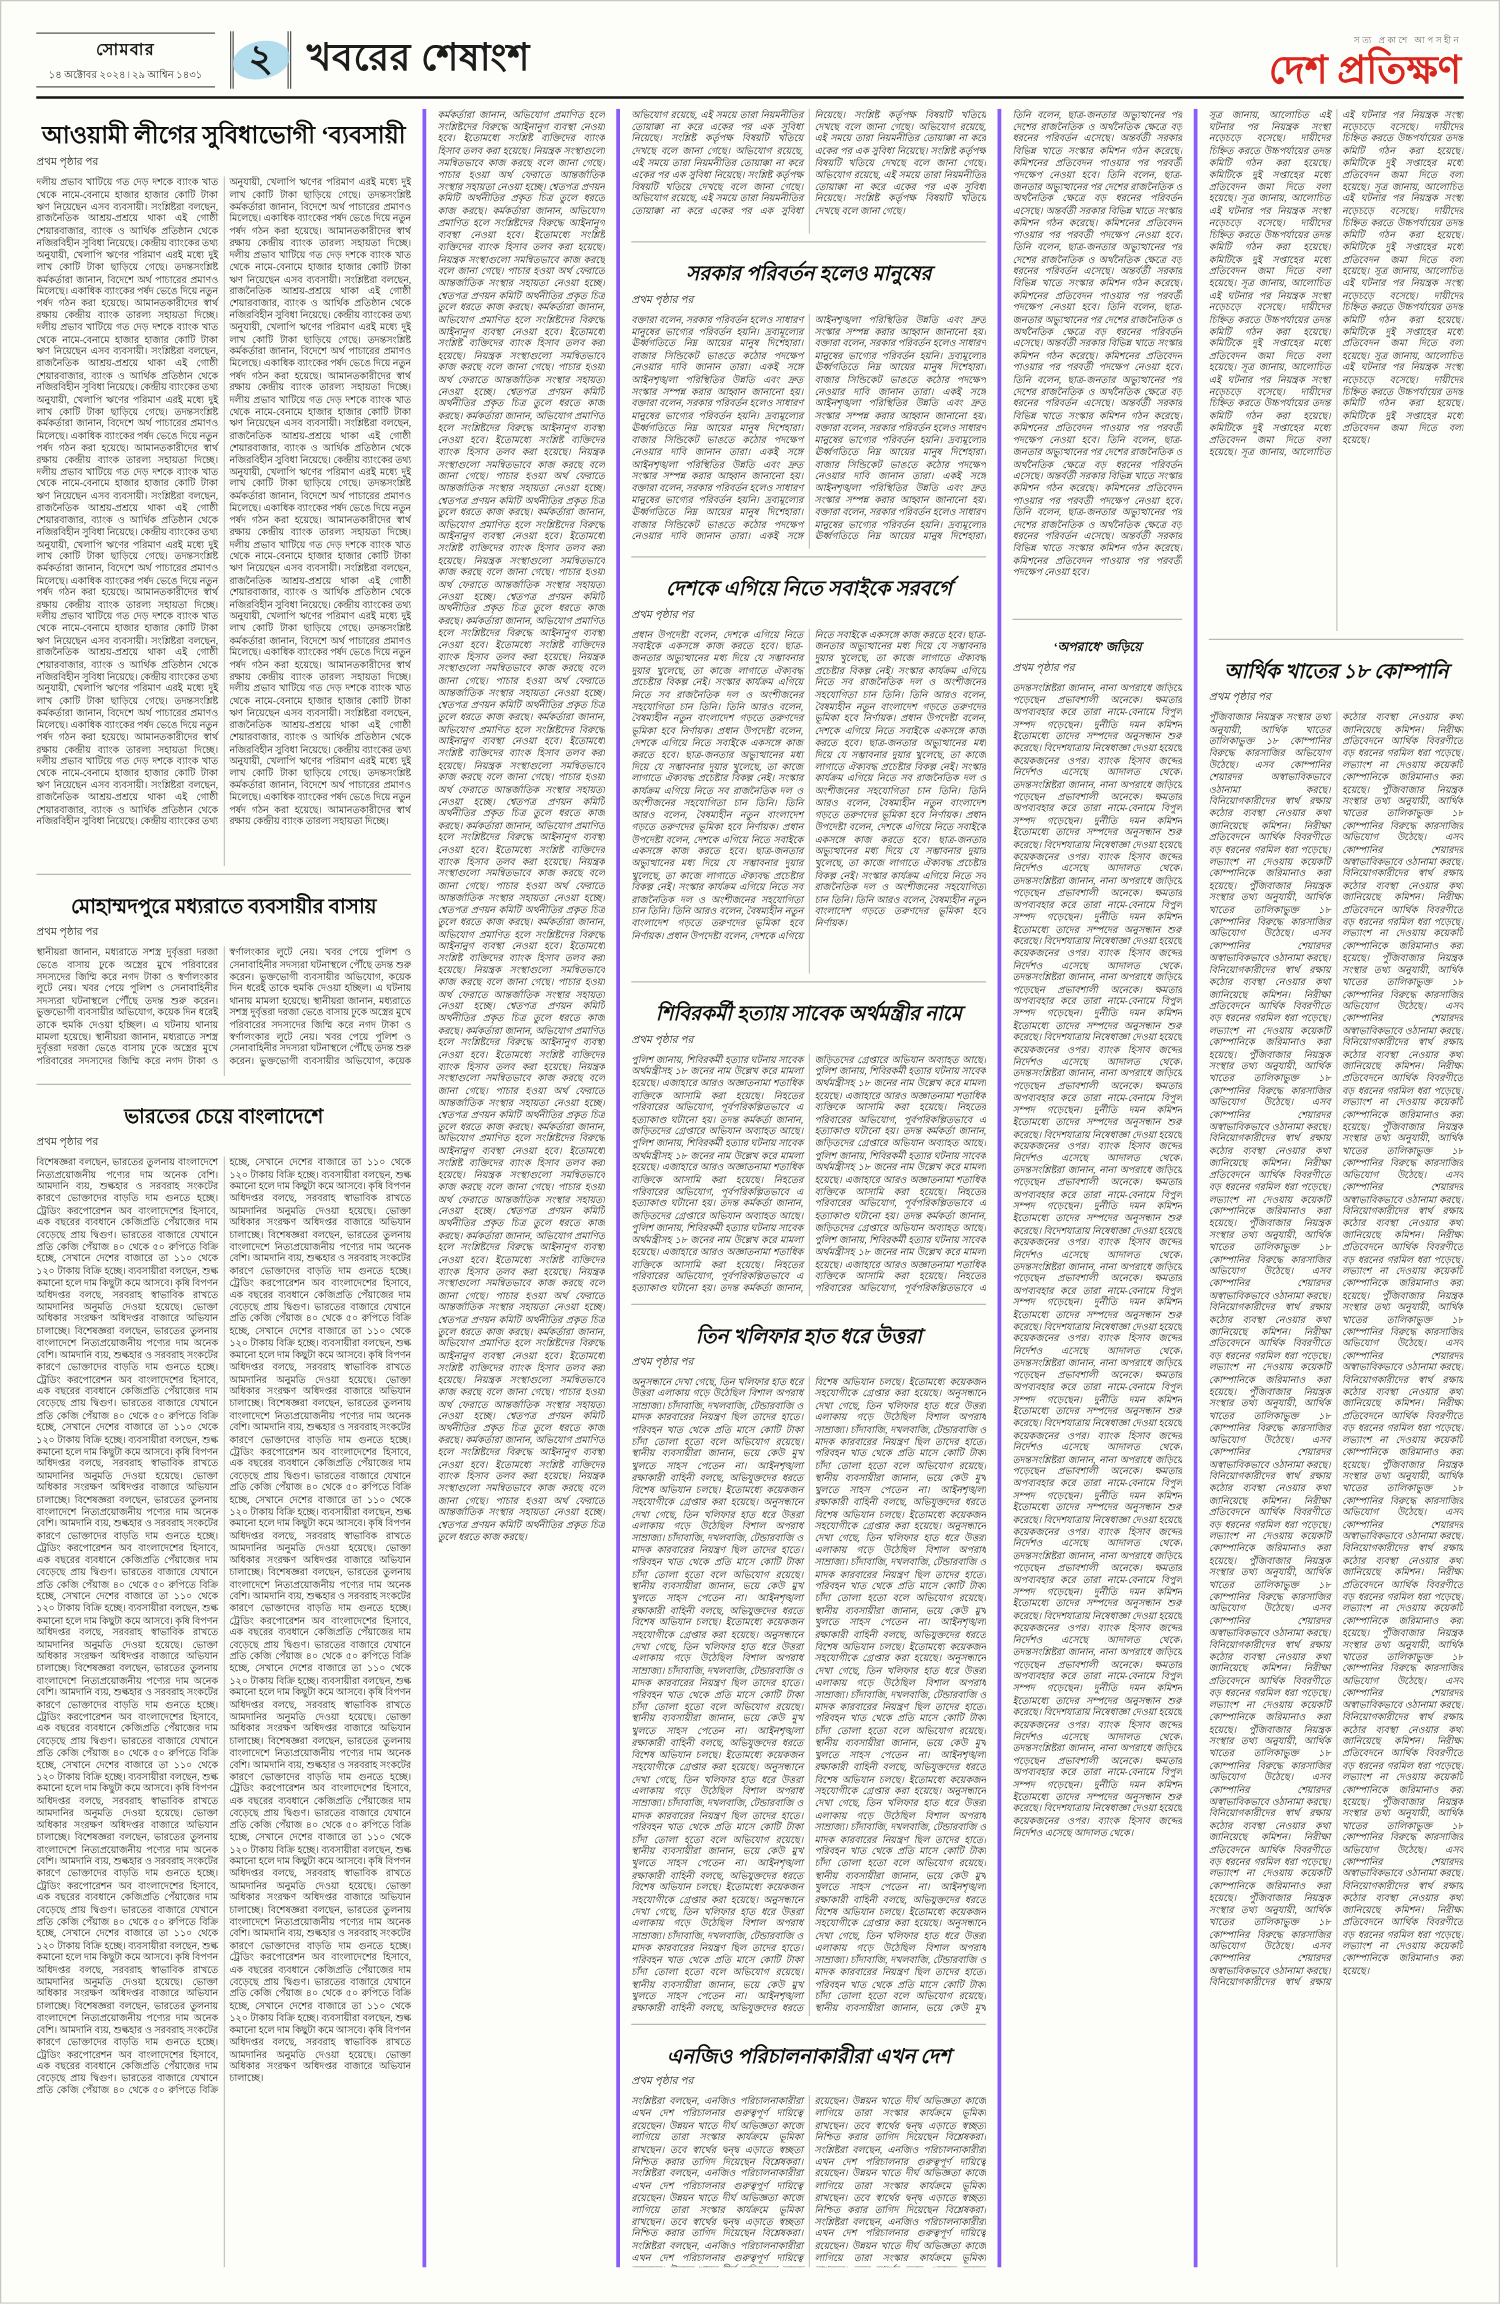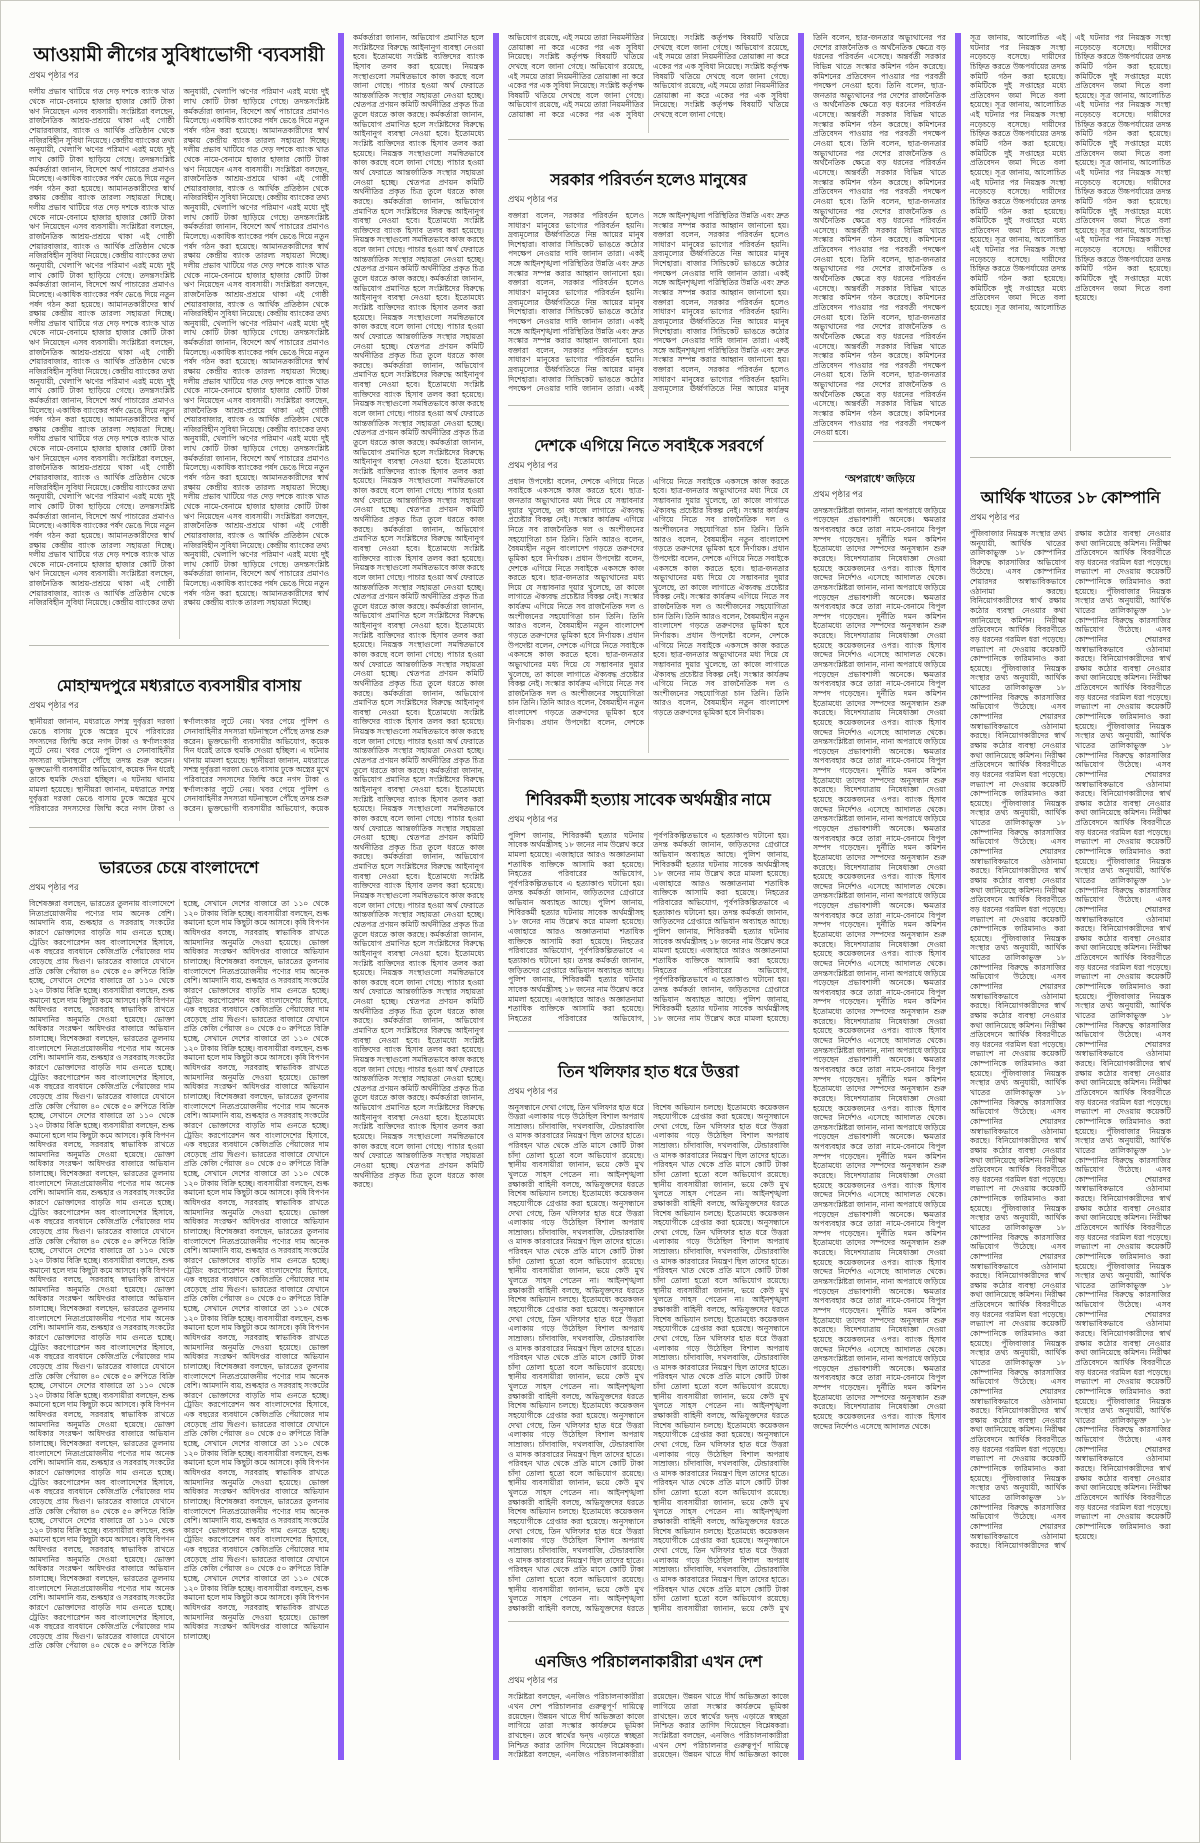--- a/index.html
+++ b/index.html
@@ -23,49 +23,64 @@
     border-radius:58% 62% 55% 60%; transform:rotate(-14deg); opacity:.85; }
   .badge-num { position:relative; font-size:30px; font-weight:bold; line-height:1; }
   .section-title { font-size:30px; font-weight:bold; letter-spacing:.5px; line-height:1;
     padding-bottom:3px; }
   .masthead-block { margin-left:auto; text-align:right; padding-right:2px; }
   .masthead-tagline { font-size:7px; color:#777; letter-spacing:2px; margin-bottom:2px; }
   .masthead { font-size:31px; font-weight:bold; line-height:1; }
   
   .page-body { display:flex; margin-top:8px; height:1727px; overflow:hidden; }
   .sec { overflow:hidden; }
-  .sec + .sec { border-left:6px solid #8b5cf6; margin-left:9px; padding-left:9px; }
+  .sec + .sec { border-left:3px solid #8b5cf6; margin-left:9px; padding-left:9px;font-style:italic; }
   .w-s1 { width:300px; flex:0 0 auto; }
   .w-s2 { width:146px; flex:0 0 auto; }
   .w-s3 { width:296px; flex:0 0 auto; }
   .w-s4 { width:148px; flex:0 0 auto; }
   .w-s5 { flex:1 1 auto; }
   
   .article { overflow:hidden; }
-  .article + .article, .contbody + .article { border-top:1px solid #b9b9b0; margin-top:6px; padding-top:20px; }
+  .article + .article, .contbody + .article { border-top:1px solid #b9b9b0; margin-top:6px; padding-top:6px; }
   .headline { font-weight:bold; text-align:center; line-height:1.18; color:#0f0f0f;margin-top:11px; }
   .h-lg { font-size:19px; }
   .h-md { font-size:16px; }
   .h-sm { font-size:10px; }
   .kicker { text-align:left; font-size:8.5px; color:#222; margin:3px 0 4px; }
   .bt { font-size:7.6px; line-height:1.27; text-align:justify; color:#1e1e1e; overflow:hidden; }
   .c2 { column-count:2; column-gap:9px; column-rule:1px solid #c6c6be; }
   
   .ht-awami{height:552px} .ht-moha{height:104px} .ht-bharat{height:889px}
   .ht-col3{height:1727px}
   .ht-ctop{height:100px} .ht-sarkar{height:188px} .ht-deshke{height:276px}
   .ht-shibir{height:194px} .ht-tin{height:512px} .ht-ngo{height:198px}
   .ht-c6top{height:402px} .ht-apo{height:1272px}
   .ht-rtop{height:418px} .ht-arthik{height:1254px}
 </style>
 </head>
 <body>
 
 <div class="page">
 
+  <div class="page-header">
+    <div class="date-block">
+      <div class="day">সোমবার</div>
+      <div class="date">১৪ অক্টোবর ২০২৪ ৷ ২৯ আশ্বিন ১৪৩১</div>
+    </div>
+    <div class="page-badge">
+      <span class="badge-swirl"></span>
+      <span class="badge-num">২</span>
+    </div>
+    <div class="section-title">খবরের শেষাংশ</div>
+    <div class="masthead-block">
+      <div class="masthead-tagline">সত্য প্রকাশে আপসহীন</div>
+      <div class="masthead" style="color:#d8271e;">দেশ প্রতিক্ষণ</div>
+    </div>
+  </div>
 
   <div class="page-body">
 
     <div class="sec w-s1">
       <div class="article">
         <div class="headline h-lg">আওয়ামী লীগের সুবিধাভোগী ‘ব্যবসায়ী</div>
         <div class="kicker">প্রথম পৃষ্ঠার পর</div>
         <div class="bt c2 ht-awami">দলীয় প্রভাব খাটিয়ে গত দেড় দশকে ব্যাংক খাত থেকে নামে-বেনামে হাজার হাজার কোটি টাকা ঋণ নিয়েছেন এসব ব্যবসায়ী। সংশ্লিষ্টরা বলছেন, রাজনৈতিক আশ্রয়-প্রশ্রয়ে থাকা এই গোষ্ঠী শেয়ারবাজার, ব্যাংক ও আর্থিক প্রতিষ্ঠান থেকে নজিরবিহীন সুবিধা নিয়েছে। কেন্দ্রীয় ব্যাংকের তথ্য অনুযায়ী, খেলাপি ঋণের পরিমাণ এরই মধ্যে দুই লাখ কোটি টাকা ছাড়িয়ে গেছে। তদন্তসংশ্লিষ্ট কর্মকর্তারা জানান, বিদেশে অর্থ পাচারের প্রমাণও মিলেছে। একাধিক ব্যাংকের পর্ষদ ভেঙে দিয়ে নতুন পর্ষদ গঠন করা হয়েছে। আমানতকারীদের স্বার্থ রক্ষায় কেন্দ্রীয় ব্যাংক তারল্য সহায়তা দিচ্ছে। দলীয় প্রভাব খাটিয়ে গত দেড় দশকে ব্যাংক খাত থেকে নামে-বেনামে হাজার হাজার কোটি টাকা ঋণ নিয়েছেন এসব ব্যবসায়ী। সংশ্লিষ্টরা বলছেন, রাজনৈতিক আশ্রয়-প্রশ্রয়ে থাকা এই গোষ্ঠী শেয়ারবাজার, ব্যাংক ও আর্থিক প্রতিষ্ঠান থেকে নজিরবিহীন সুবিধা নিয়েছে। কেন্দ্রীয় ব্যাংকের তথ্য অনুযায়ী, খেলাপি ঋণের পরিমাণ এরই মধ্যে দুই লাখ কোটি টাকা ছাড়িয়ে গেছে। তদন্তসংশ্লিষ্ট কর্মকর্তারা জানান, বিদেশে অর্থ পাচারের প্রমাণও মিলেছে। একাধিক ব্যাংকের পর্ষদ ভেঙে দিয়ে নতুন পর্ষদ গঠন করা হয়েছে। আমানতকারীদের স্বার্থ রক্ষায় কেন্দ্রীয় ব্যাংক তারল্য সহায়তা দিচ্ছে। দলীয় প্রভাব খাটিয়ে গত দেড় দশকে ব্যাংক খাত থেকে নামে-বেনামে হাজার হাজার কোটি টাকা ঋণ নিয়েছেন এসব ব্যবসায়ী। সংশ্লিষ্টরা বলছেন, রাজনৈতিক আশ্রয়-প্রশ্রয়ে থাকা এই গোষ্ঠী শেয়ারবাজার, ব্যাংক ও আর্থিক প্রতিষ্ঠান থেকে নজিরবিহীন সুবিধা নিয়েছে। কেন্দ্রীয় ব্যাংকের তথ্য অনুযায়ী, খেলাপি ঋণের পরিমাণ এরই মধ্যে দুই লাখ কোটি টাকা ছাড়িয়ে গেছে। তদন্তসংশ্লিষ্ট কর্মকর্তারা জানান, বিদেশে অর্থ পাচারের প্রমাণও মিলেছে। একাধিক ব্যাংকের পর্ষদ ভেঙে দিয়ে নতুন পর্ষদ গঠন করা হয়েছে। আমানতকারীদের স্বার্থ রক্ষায় কেন্দ্রীয় ব্যাংক তারল্য সহায়তা দিচ্ছে। দলীয় প্রভাব খাটিয়ে গত দেড় দশকে ব্যাংক খাত থেকে নামে-বেনামে হাজার হাজার কোটি টাকা ঋণ নিয়েছেন এসব ব্যবসায়ী। সংশ্লিষ্টরা বলছেন, রাজনৈতিক আশ্রয়-প্রশ্রয়ে থাকা এই গোষ্ঠী শেয়ারবাজার, ব্যাংক ও আর্থিক প্রতিষ্ঠান থেকে নজিরবিহীন সুবিধা নিয়েছে। কেন্দ্রীয় ব্যাংকের তথ্য অনুযায়ী, খেলাপি ঋণের পরিমাণ এরই মধ্যে দুই লাখ কোটি টাকা ছাড়িয়ে গেছে। তদন্তসংশ্লিষ্ট কর্মকর্তারা জানান, বিদেশে অর্থ পাচারের প্রমাণও মিলেছে। একাধিক ব্যাংকের পর্ষদ ভেঙে দিয়ে নতুন পর্ষদ গঠন করা হয়েছে। আমানতকারীদের স্বার্থ রক্ষায় কেন্দ্রীয় ব্যাংক তারল্য সহায়তা দিচ্ছে। দলীয় প্রভাব খাটিয়ে গত দেড় দশকে ব্যাংক খাত থেকে নামে-বেনামে হাজার হাজার কোটি টাকা ঋণ নিয়েছেন এসব ব্যবসায়ী। সংশ্লিষ্টরা বলছেন, রাজনৈতিক আশ্রয়-প্রশ্রয়ে থাকা এই গোষ্ঠী শেয়ারবাজার, ব্যাংক ও আর্থিক প্রতিষ্ঠান থেকে নজিরবিহীন সুবিধা নিয়েছে। কেন্দ্রীয় ব্যাংকের তথ্য অনুযায়ী, খেলাপি ঋণের পরিমাণ এরই মধ্যে দুই লাখ কোটি টাকা ছাড়িয়ে গেছে। তদন্তসংশ্লিষ্ট কর্মকর্তারা জানান, বিদেশে অর্থ পাচারের প্রমাণও মিলেছে। একাধিক ব্যাংকের পর্ষদ ভেঙে দিয়ে নতুন পর্ষদ গঠন করা হয়েছে। আমানতকারীদের স্বার্থ রক্ষায় কেন্দ্রীয় ব্যাংক তারল্য সহায়তা দিচ্ছে। দলীয় প্রভাব খাটিয়ে গত দেড় দশকে ব্যাংক খাত থেকে নামে-বেনামে হাজার হাজার কোটি টাকা ঋণ নিয়েছেন এসব ব্যবসায়ী। সংশ্লিষ্টরা বলছেন, রাজনৈতিক আশ্রয়-প্রশ্রয়ে থাকা এই গোষ্ঠী শেয়ারবাজার, ব্যাংক ও আর্থিক প্রতিষ্ঠান থেকে নজিরবিহীন সুবিধা নিয়েছে। কেন্দ্রীয় ব্যাংকের তথ্য অনুযায়ী, খেলাপি ঋণের পরিমাণ এরই মধ্যে দুই লাখ কোটি টাকা ছাড়িয়ে গেছে। তদন্তসংশ্লিষ্ট কর্মকর্তারা জানান, বিদেশে অর্থ পাচারের প্রমাণও মিলেছে। একাধিক ব্যাংকের পর্ষদ ভেঙে দিয়ে নতুন পর্ষদ গঠন করা হয়েছে। আমানতকারীদের স্বার্থ রক্ষায় কেন্দ্রীয় ব্যাংক তারল্য সহায়তা দিচ্ছে। দলীয় প্রভাব খাটিয়ে গত দেড় দশকে ব্যাংক খাত থেকে নামে-বেনামে হাজার হাজার কোটি টাকা ঋণ নিয়েছেন এসব ব্যবসায়ী। সংশ্লিষ্টরা বলছেন, রাজনৈতিক আশ্রয়-প্রশ্রয়ে থাকা এই গোষ্ঠী শেয়ারবাজার, ব্যাংক ও আর্থিক প্রতিষ্ঠান থেকে নজিরবিহীন সুবিধা নিয়েছে। কেন্দ্রীয় ব্যাংকের তথ্য অনুযায়ী, খেলাপি ঋণের পরিমাণ এরই মধ্যে দুই লাখ কোটি টাকা ছাড়িয়ে গেছে। তদন্তসংশ্লিষ্ট কর্মকর্তারা জানান, বিদেশে অর্থ পাচারের প্রমাণও মিলেছে। একাধিক ব্যাংকের পর্ষদ ভেঙে দিয়ে নতুন পর্ষদ গঠন করা হয়েছে। আমানতকারীদের স্বার্থ রক্ষায় কেন্দ্রীয় ব্যাংক তারল্য সহায়তা দিচ্ছে। দলীয় প্রভাব খাটিয়ে গত দেড় দশকে ব্যাংক খাত থেকে নামে-বেনামে হাজার হাজার কোটি টাকা ঋণ নিয়েছেন এসব ব্যবসায়ী। সংশ্লিষ্টরা বলছেন, রাজনৈতিক আশ্রয়-প্রশ্রয়ে থাকা এই গোষ্ঠী শেয়ারবাজার, ব্যাংক ও আর্থিক প্রতিষ্ঠান থেকে নজিরবিহীন সুবিধা নিয়েছে। কেন্দ্রীয় ব্যাংকের তথ্য অনুযায়ী, খেলাপি ঋণের পরিমাণ এরই মধ্যে দুই লাখ কোটি টাকা ছাড়িয়ে গেছে। তদন্তসংশ্লিষ্ট কর্মকর্তারা জানান, বিদেশে অর্থ পাচারের প্রমাণও মিলেছে। একাধিক ব্যাংকের পর্ষদ ভেঙে দিয়ে নতুন পর্ষদ গঠন করা হয়েছে। আমানতকারীদের স্বার্থ রক্ষায় কেন্দ্রীয় ব্যাংক তারল্য সহায়তা দিচ্ছে। দলীয় প্রভাব খাটিয়ে গত দেড় দশকে ব্যাংক খাত থেকে নামে-বেনামে হাজার হাজার কোটি টাকা ঋণ নিয়েছেন এসব ব্যবসায়ী। সংশ্লিষ্টরা বলছেন, রাজনৈতিক আশ্রয়-প্রশ্রয়ে থাকা এই গোষ্ঠী শেয়ারবাজার, ব্যাংক ও আর্থিক প্রতিষ্ঠান থেকে নজিরবিহীন সুবিধা নিয়েছে। কেন্দ্রীয় ব্যাংকের তথ্য অনুযায়ী, খেলাপি ঋণের পরিমাণ এরই মধ্যে দুই লাখ কোটি টাকা ছাড়িয়ে গেছে। তদন্তসংশ্লিষ্ট কর্মকর্তারা জানান, বিদেশে অর্থ পাচারের প্রমাণও মিলেছে। একাধিক ব্যাংকের পর্ষদ ভেঙে দিয়ে নতুন পর্ষদ গঠন করা হয়েছে। আমানতকারীদের স্বার্থ রক্ষায় কেন্দ্রীয় ব্যাংক তারল্য সহায়তা দিচ্ছে।</div>
       </div>
       <div class="article">

